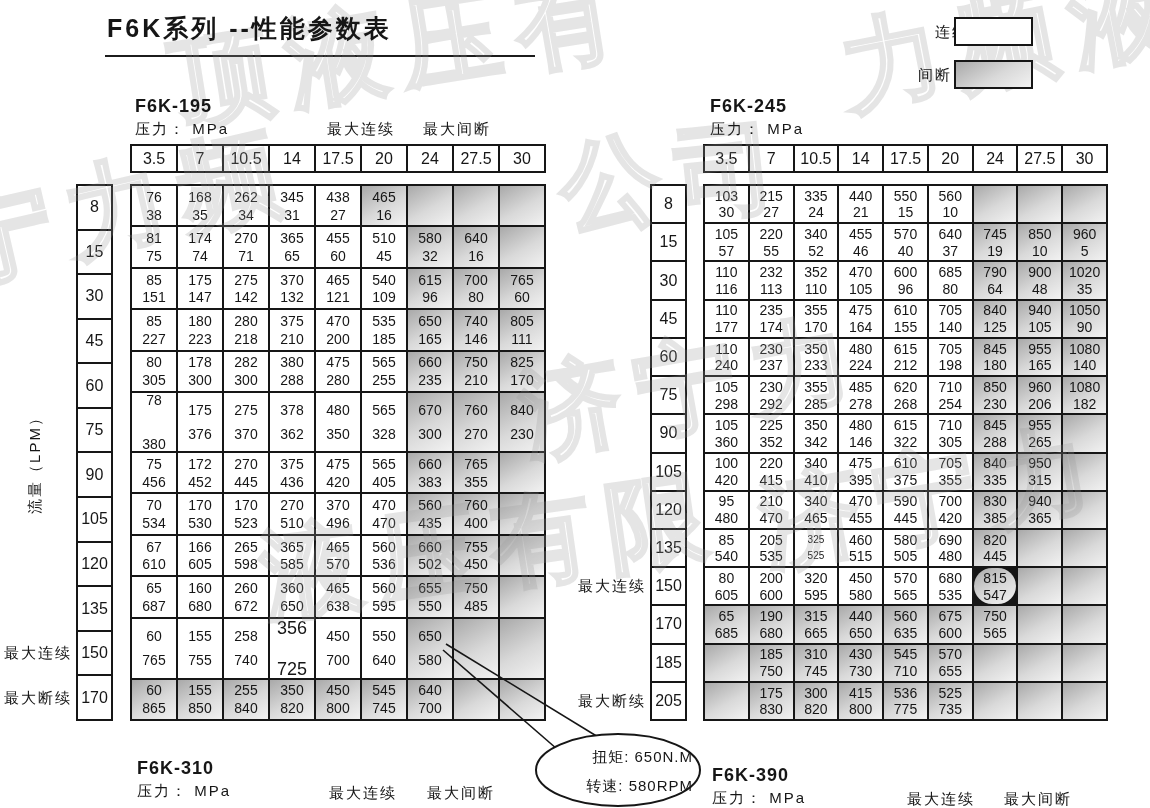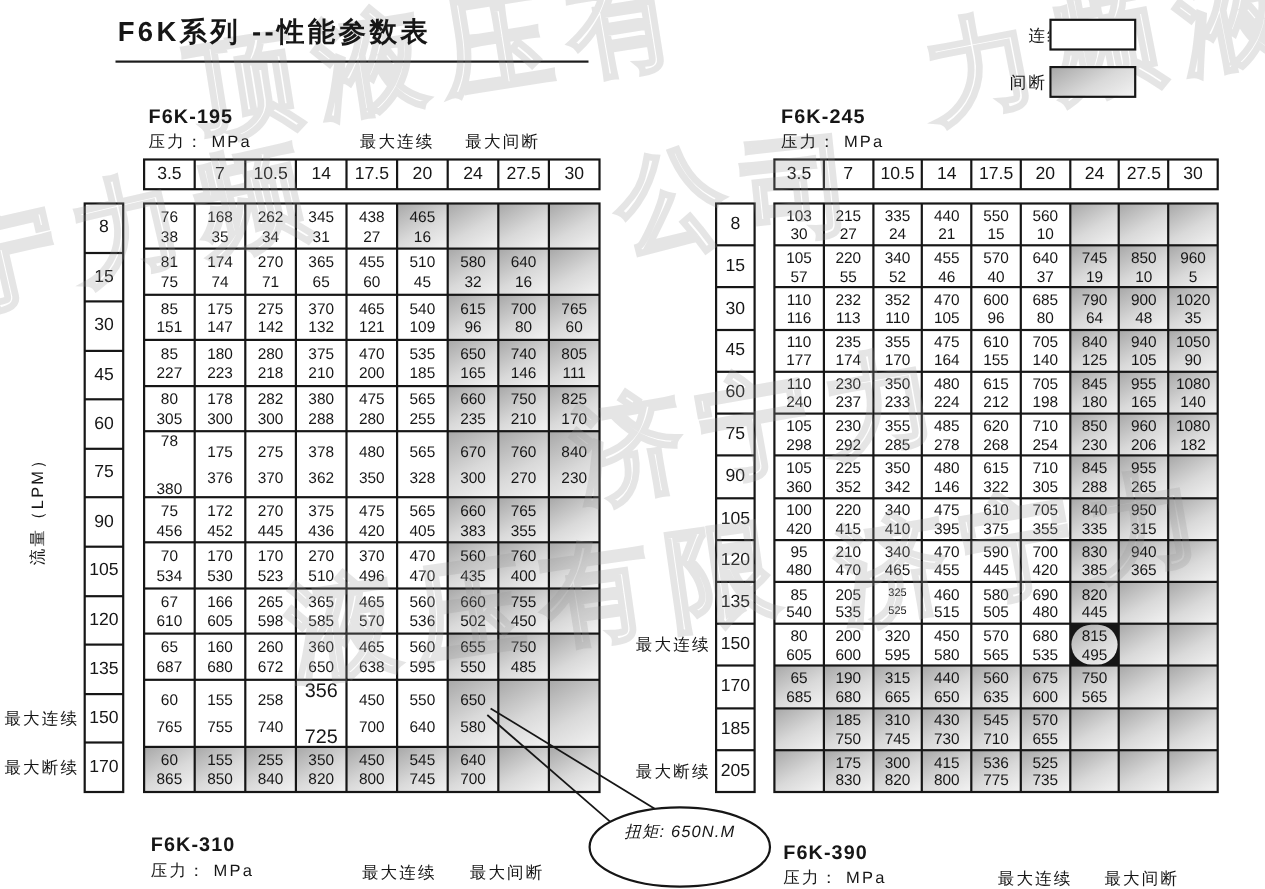--- a/index.html
+++ b/index.html
@@ -21,22 +21,22 @@
   .strip { position:absolute; display:grid; gap:2px; padding:2px; background:#161616; z-index:4; }
   .hcell, .rlabel { background:#fff; display:flex; align-items:center; justify-content:center; font-size:16px; }
   .cell { background:#fff; display:flex; flex-direction:column; align-items:center; justify-content:space-evenly; line-height:1; }
   .cell.gray { background:linear-gradient(150deg,#a9a9a9 0%,#d9d9d9 55%,#f2f2f2 100%); }
 
   .side-label { position:absolute; font-size:15px; letter-spacing:2px; white-space:nowrap; z-index:6; }
   .flow-axis { left:-26px; top:452px; width:122px; text-align:center; font-size:15px; letter-spacing:2px;
                transform:rotate(-90deg); z-index:6; }
 
   #callout-svg { left:0; top:0; width:1150px; height:808px; z-index:8; pointer-events:none; }
-  .callout-text { left:543px; top:743px; width:150px; text-align:center; font-size:15px; line-height:1.9;
-                  letter-spacing:1px; z-index:9;font-style:italic; }
+  .callout-text { left:543px; top:743px; width:150px; text-align:right; font-size:15px; line-height:1.9;
+                  letter-spacing:1px; z-index:9; }
 
   .wm { position:absolute; font-size:100px; font-weight:bold; letter-spacing:16px; white-space:nowrap;
         color:transparent; -webkit-text-stroke:3px rgba(150,150,150,0.25); z-index:5; pointer-events:none; }
 </style>
 </head>
 <body>
 
 <div id="page">
 
   <span class="wm" style="left:170px; top:-18px; transform:rotate(-9deg);">顶液压有</span>
@@ -64,20 +64,21 @@
   <div class="abs model-name" style="left:710px; top:96px;">F6K-245</div>
   <div class="abs sub-label" style="left:710px; top:120px;">压力： MPa</div>
 
   <svg id="callout-svg" class="abs" viewBox="0 0 1150 808">
     <line x1="446" y1="644" x2="603" y2="740" stroke="#161616" stroke-width="1.6"></line>
     <line x1="443" y1="650" x2="557" y2="749" stroke="#161616" stroke-width="1.6"></line>
     <ellipse cx="618" cy="770" rx="82" ry="36" fill="#ffffff" stroke="#161616" stroke-width="2"></ellipse>
   </svg>
   <div class="abs callout-text">
     <div>扭矩: 650N.M</div>
+    <div>转速: 580RPM</div>
   </div>
 
   <div class="abs model-name" style="left:137px; top:758px;">F6K-310</div>
   <div class="abs sub-label" style="left:137px; top:782px;">压力： MPa</div>
   <div class="abs sub-label" style="left:329px; top:784px;">最大连续</div>
   <div class="abs sub-label" style="left:427px; top:784px;">最大间断</div>
 
   <div class="abs model-name" style="left:712px; top:765px;">F6K-390</div>
   <div class="abs sub-label" style="left:712px; top:789px;">压力： MPa</div>
   <div class="abs sub-label" style="left:907px; top:790px;">最大连续</div>
@@ -891,21 +892,21 @@
       <div class="cell" style="font-size: 14px;">
         <div>570</div>
         <div>565</div>
       </div>
       <div class="cell" style="font-size: 14px;">
         <div>680</div>
         <div>535</div>
       </div>
       <div class="cell gray" style="font-size: 14px; border-radius: 18px;">
         <div>815</div>
-        <div>495</div>
+        <div>547</div>
       </div>
       <div class="cell gray" style="font-size: 14px;"></div>
       <div class="cell gray" style="font-size: 14px;"></div>
       <div class="cell gray" style="font-size: 14px;">
         <div>65</div>
         <div>685</div>
       </div>
       <div class="cell gray" style="font-size: 14px;">
         <div>190</div>
         <div>680</div>

